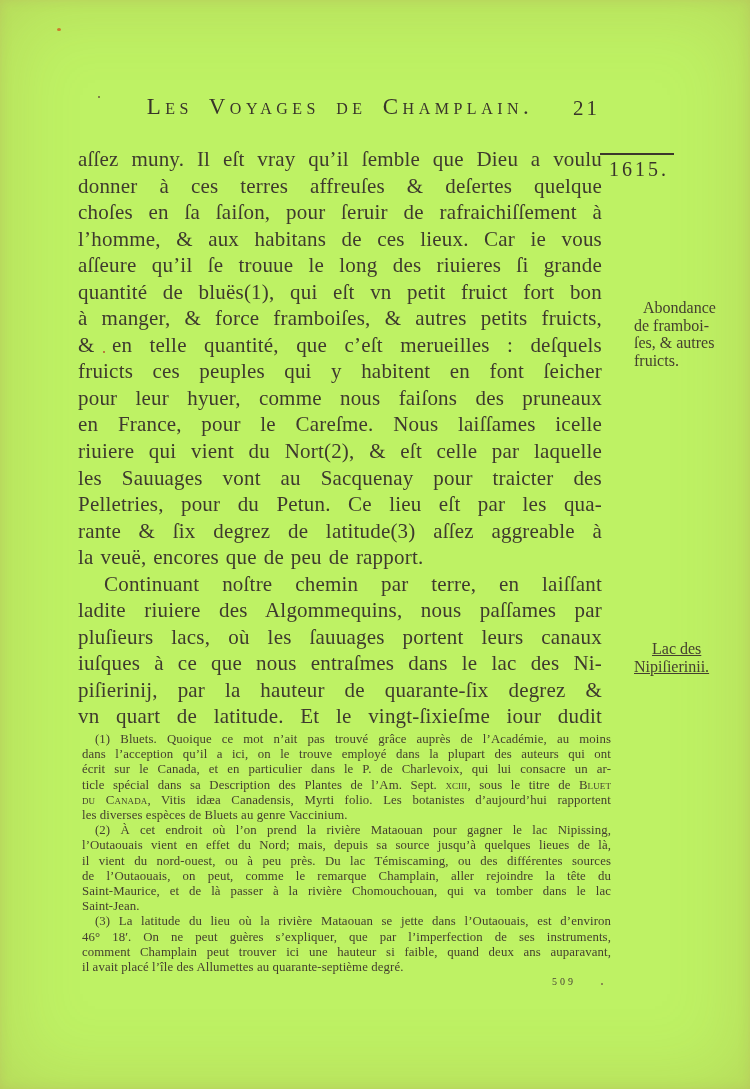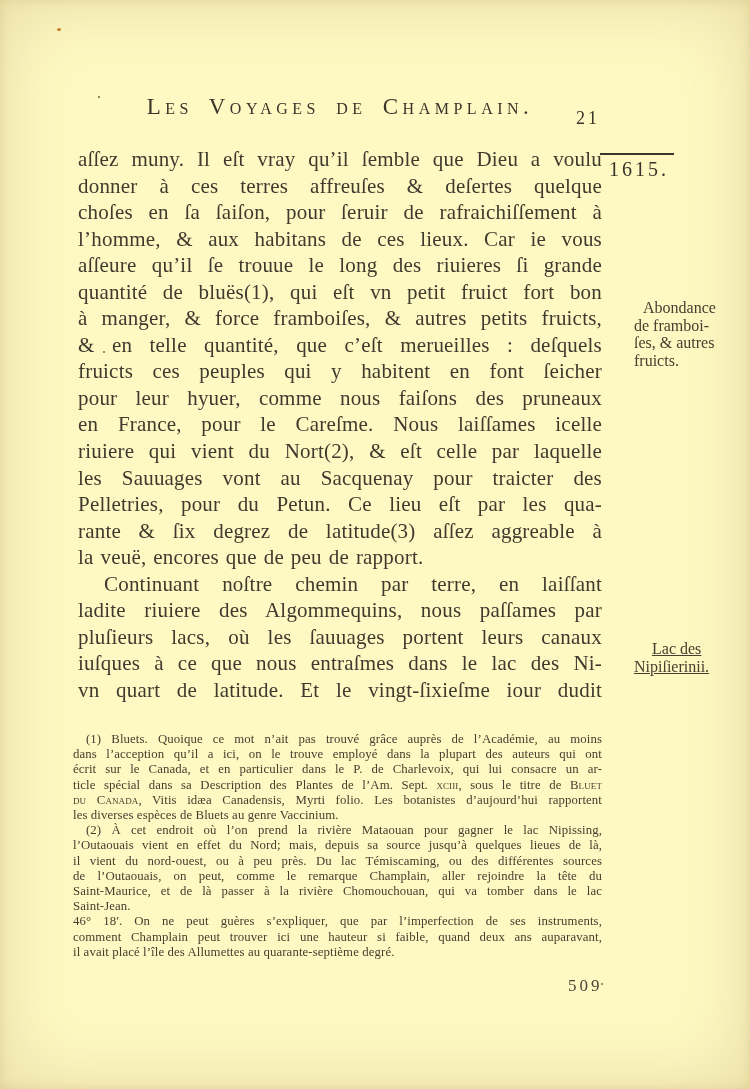--- a/index.html
+++ b/index.html
@@ -1,56 +1,56 @@
 <!DOCTYPE html>
 <html><head>
 <meta charset="utf-8">
 <style>
   html,body { margin:0; padding:0; }
   .page {
     position:relative; width:750px; height:1089px; overflow:hidden;
-    background:#fef9c3;
+    background:#bef264;
     box-shadow: inset 0 0 80px rgba(150,115,55,0.22), inset 0 0 12px rgba(190,160,100,0.28);
     color:#3f3a2e;
     font-family:"Liberation Serif","DejaVu Serif",serif;
   }
   .running-head { position:absolute; left:78px; top:94px; width:524px; }
   .title {
     text-align:center; font-variant:small-caps; font-size:23px;
     letter-spacing:4.5px; color:#39342a; word-spacing:6px;
   }
-  .pagenum { position:absolute; right:2px; top:14px; font-size:18px; letter-spacing:3px; color:#39342a; }
+  .pagenum { position:absolute; right:2px; top:2px; font-size:21px; letter-spacing:3px; color:#39342a; }
 
   .body-text {
     position:absolute; left:78px; top:146px; width:524px;
     font-size:21px; line-height:26.55px; letter-spacing:0.2px; word-spacing:1.5px;
   }
   .j   { text-align:justify; text-align-last:justify; }
   .left{ text-align:left; text-align-last:left; }
   .bl.ind { text-indent:26px;font-family:Liberation Serif, serif; }
 
   .margin-year { position:absolute; left:600px; top:153px; width:78px; }
   .year-rule { width:74px; border-top:2.5px solid #3c372c; margin-bottom:3px; }
   .year { font-size:20px; letter-spacing:3px; padding-left:9px; color:#39342a; }
 
   .margin-note { position:absolute; left:606px; width:124px; font-size:16px; line-height:17.6px; color:#45402f;margin-left:28px; }
   .mn-fruits { top:299px; }
   .mn-lake   { top:640px;text-decoration:underline; }
   .mnl.ind1 { text-indent:9px; }
   .mnl.ind2 { text-indent:18px; }
 
   .footnotes {
-    position:absolute; left:73px; top:732px; width:529px;
+    position:absolute; left:82px; top:732px; width:529px;
     font-size:12.8px; line-height:15.2px; letter-spacing:0.1px; color:#45402f;
   }
   .fl.ind { text-indent:13px; }
   .sc { font-variant:small-caps; }
   .it { }
 
-  .signature { position:absolute; left:568px; top:976px; font-size:17px; letter-spacing:3px; color:#4a4436; }
+  .signature { position:absolute; left:552px; top:976px; font-size:10px; letter-spacing:3px; color:#4a4436; }
 
   .speck { position:absolute; border-radius:50%; }
   .speck.s1 { left:57px;  top:28px;  width:4px; height:3px; background:#cc7a2a; }
   .speck.s2 { left:98px;  top:96px;  width:2px; height:2px; background:#6b5c42; }
   .speck.s3 { left:103px; top:351px; width:2px; height:2px; background:#b5552f; }
   .speck.s4 { left:601px; top:983px; width:2px; height:2px; background:#7a6a4a; }
 </style>
 </head>
 <body>
 
@@ -80,20 +80,21 @@
     <div class="bl j">en France, pour le Careſme. Nous laiſſames icelle</div>
     <div class="bl j">riuiere qui vient du Nort(2), &amp; eſt celle par laquelle</div>
     <div class="bl j">les Sauuages vont au Sacquenay pour traicter des</div>
     <div class="bl j">Pelletries, pour du Petun. Ce lieu eſt par les qua-</div>
     <div class="bl j">rante &amp; ſix degrez de latitude(3) aſſez aggreable à</div>
     <div class="bl left">la veuë, encores que de peu de rapport.</div>
     <div class="bl j ind">Continuant noſtre chemin par terre, en laiſſant</div>
     <div class="bl j">ladite riuiere des Algommequins, nous paſſames par</div>
     <div class="bl j">pluſieurs lacs, où les ſauuages portent leurs canaux</div>
     <div class="bl j">iuſques à ce que nous entraſmes dans le lac des Ni-</div>
+    <div class="bl j">piſierinij, par la hauteur de quarante-ſix degrez &amp;</div>
     <div class="bl j">vn quart de latitude. Et le vingt-ſixieſme iour dudit</div>
   </div>
 
   <div class="margin-note mn-fruits">
     <div class="mnl ind1">Abondance</div>
     <div class="mnl">de framboi-</div>
     <div class="mnl">ſes, &amp; autres</div>
     <div class="mnl">fruicts.</div>
   </div>
 
@@ -108,20 +109,21 @@
     <div class="fl j">écrit sur le Canada, et en particulier dans le P. de Charlevoix, qui lui consacre un ar-</div>
     <div class="fl j"><span>ticle spécial dans sa Description des Plantes de l’Am. Sept. </span><span class="sc">xciii</span><span>, sous le titre de </span><span class="sc">Bluet</span></div>
     <div class="fl j"><span class="sc">du Canada</span><span>, </span><span class="it">Vitis idæa Canadensis, Myrti folio</span><span>. Les botanistes d’aujourd’hui rapportent</span></div>
     <div class="fl left"><span>les diverses espèces de Bluets au genre </span><span class="it">Vaccinium</span><span>.</span></div>
     <div class="fl j ind">(2) À cet endroit où l’on prend la rivière Mataouan pour gagner le lac Nipissing,</div>
     <div class="fl j">l’Outaouais vient en effet du Nord; mais, depuis sa source jusqu’à quelques lieues de là,</div>
     <div class="fl j">il vient du nord-ouest, ou à peu près. Du lac Témiscaming, ou des différentes sources</div>
     <div class="fl j">de l’Outaouais, on peut, comme le remarque Champlain, aller rejoindre la tête du</div>
     <div class="fl j">Saint-Maurice, et de là passer à la rivière Chomouchouan, qui va tomber dans le lac</div>
     <div class="fl left">Saint-Jean.</div>
+    <div class="fl j ind">(3) La latitude du lieu où la rivière Mataouan se jette dans l’Outaouais, est d’environ</div>
     <div class="fl j">46° 18′. On ne peut guères s’expliquer, que par l’imperfection de ses instruments,</div>
     <div class="fl j">comment Champlain peut trouver ici une hauteur si faible, quand deux ans auparavant,</div>
     <div class="fl left">il avait placé l’île des Allumettes au quarante-septième degré.</div>
   </div>
 
   <div class="signature">509</div>
 
   <div class="speck s1"></div>
   <div class="speck s2"></div>
   <div class="speck s3"></div>

